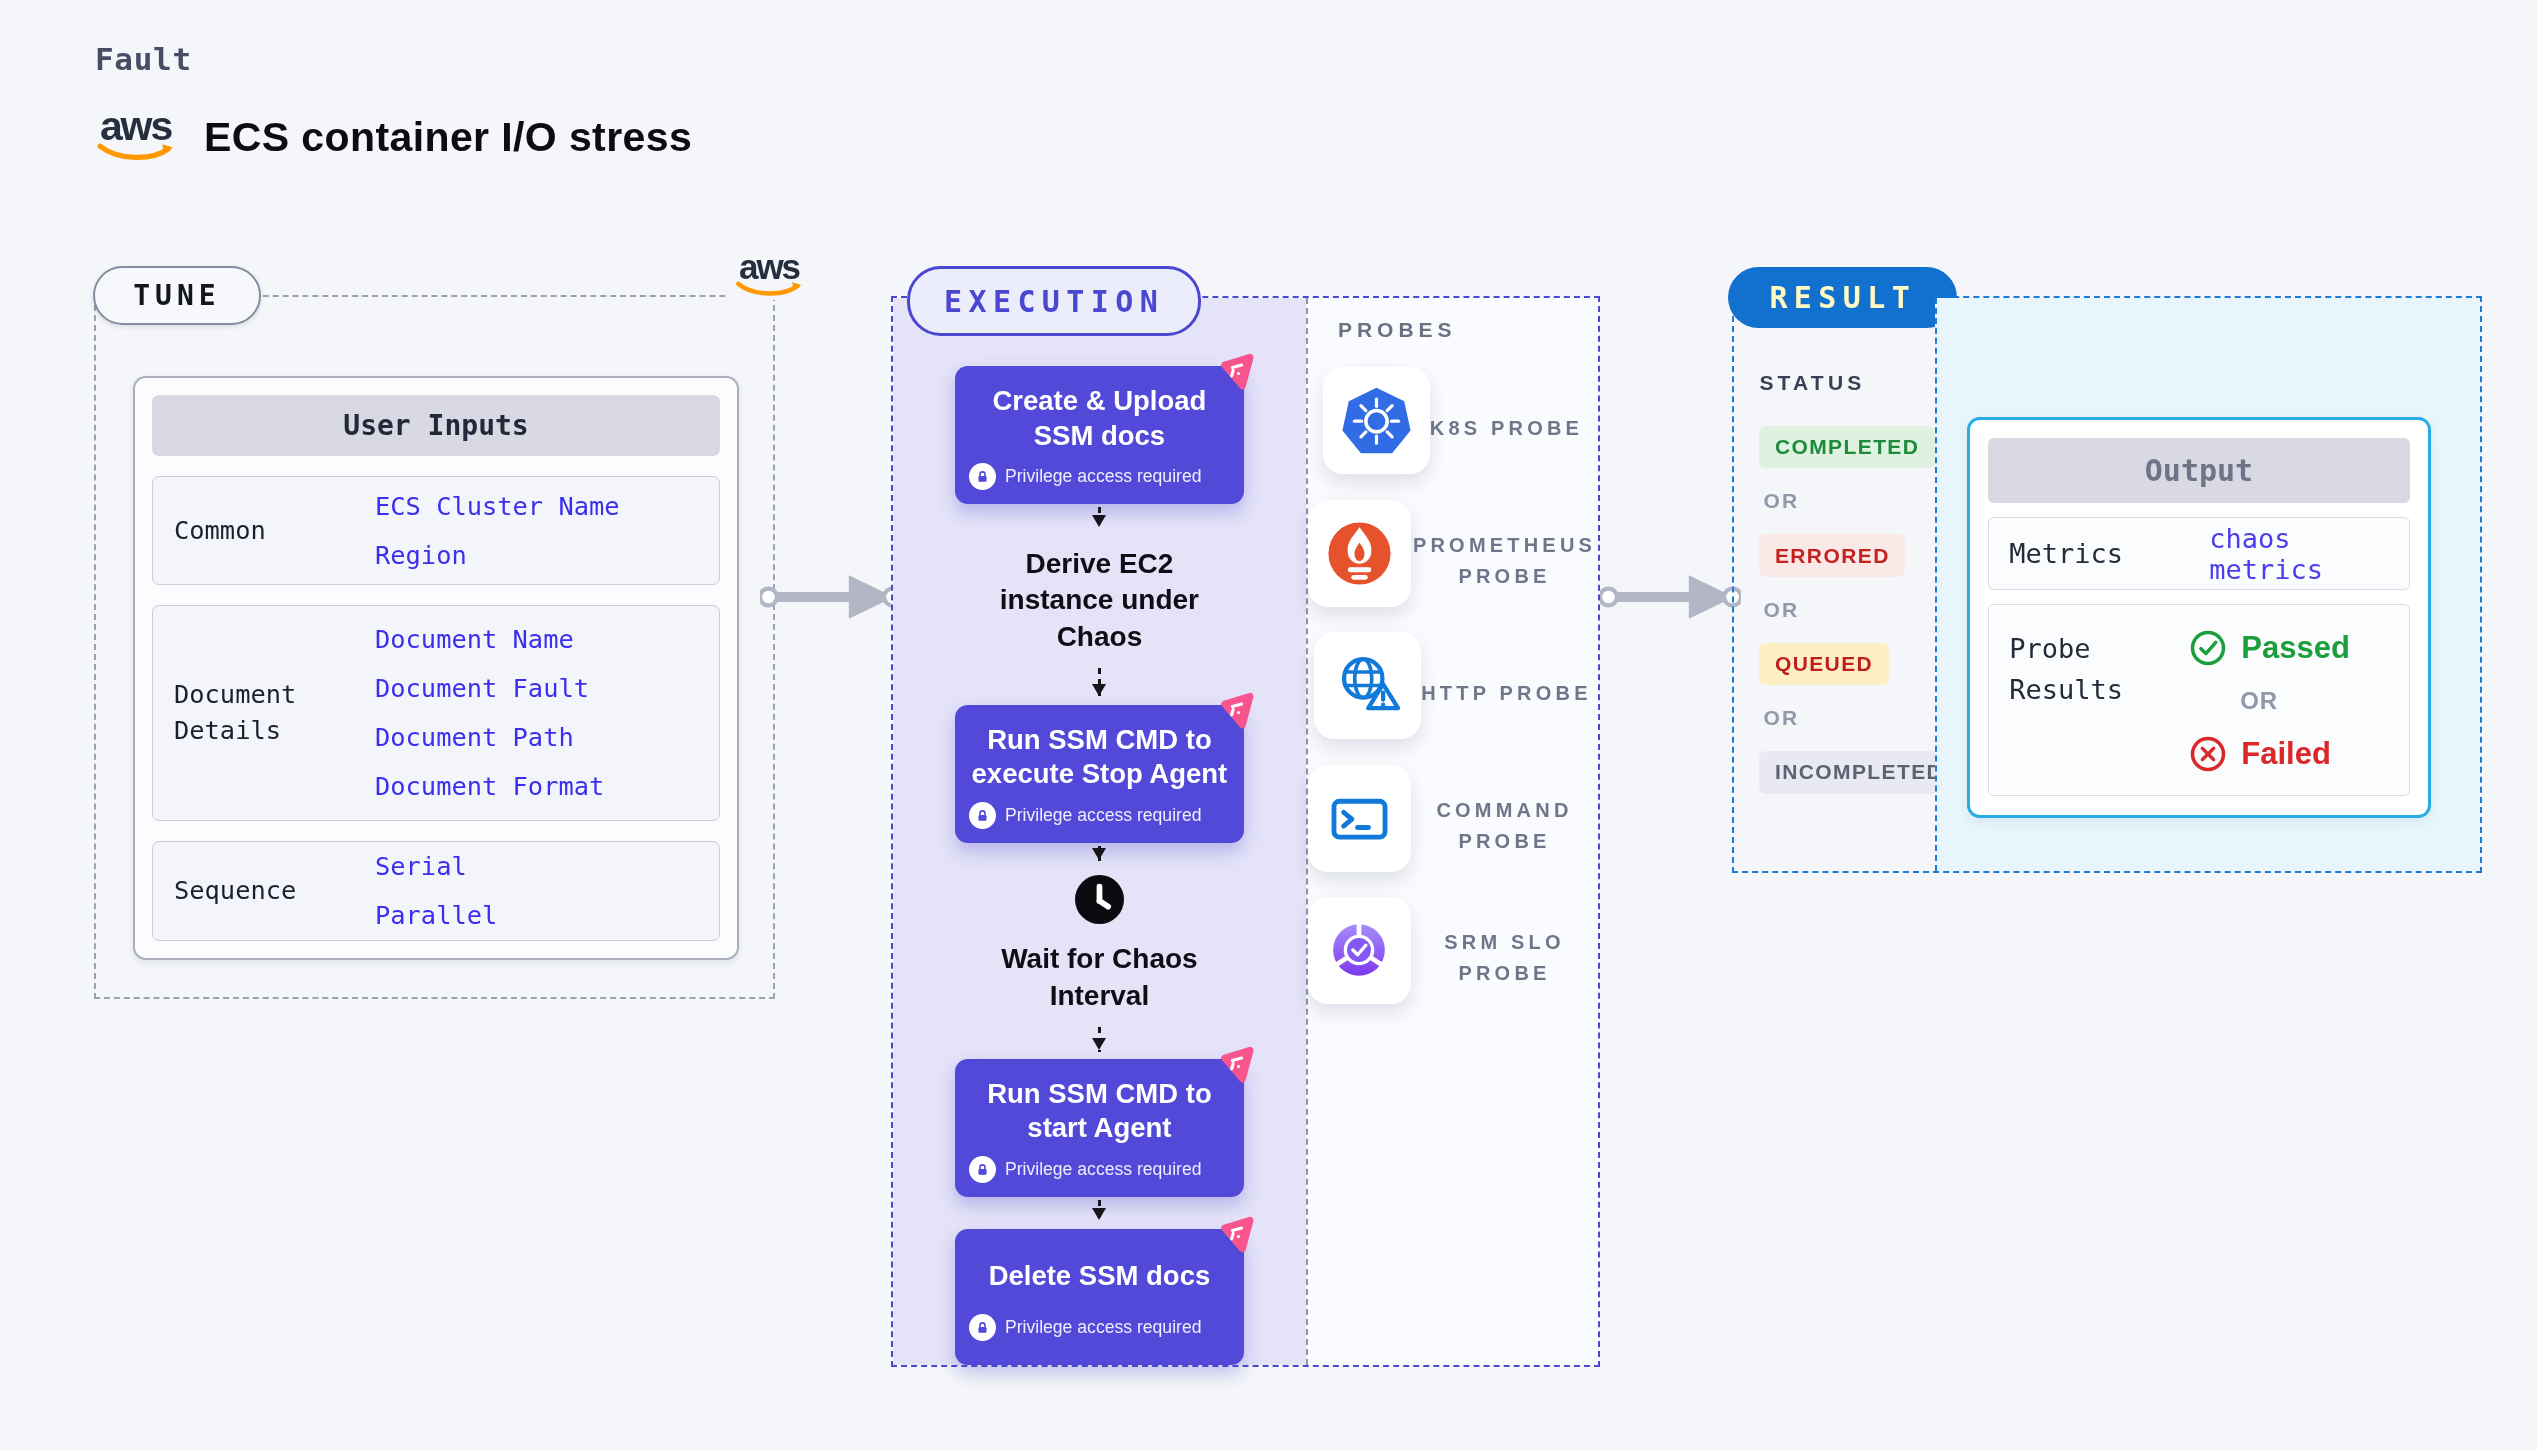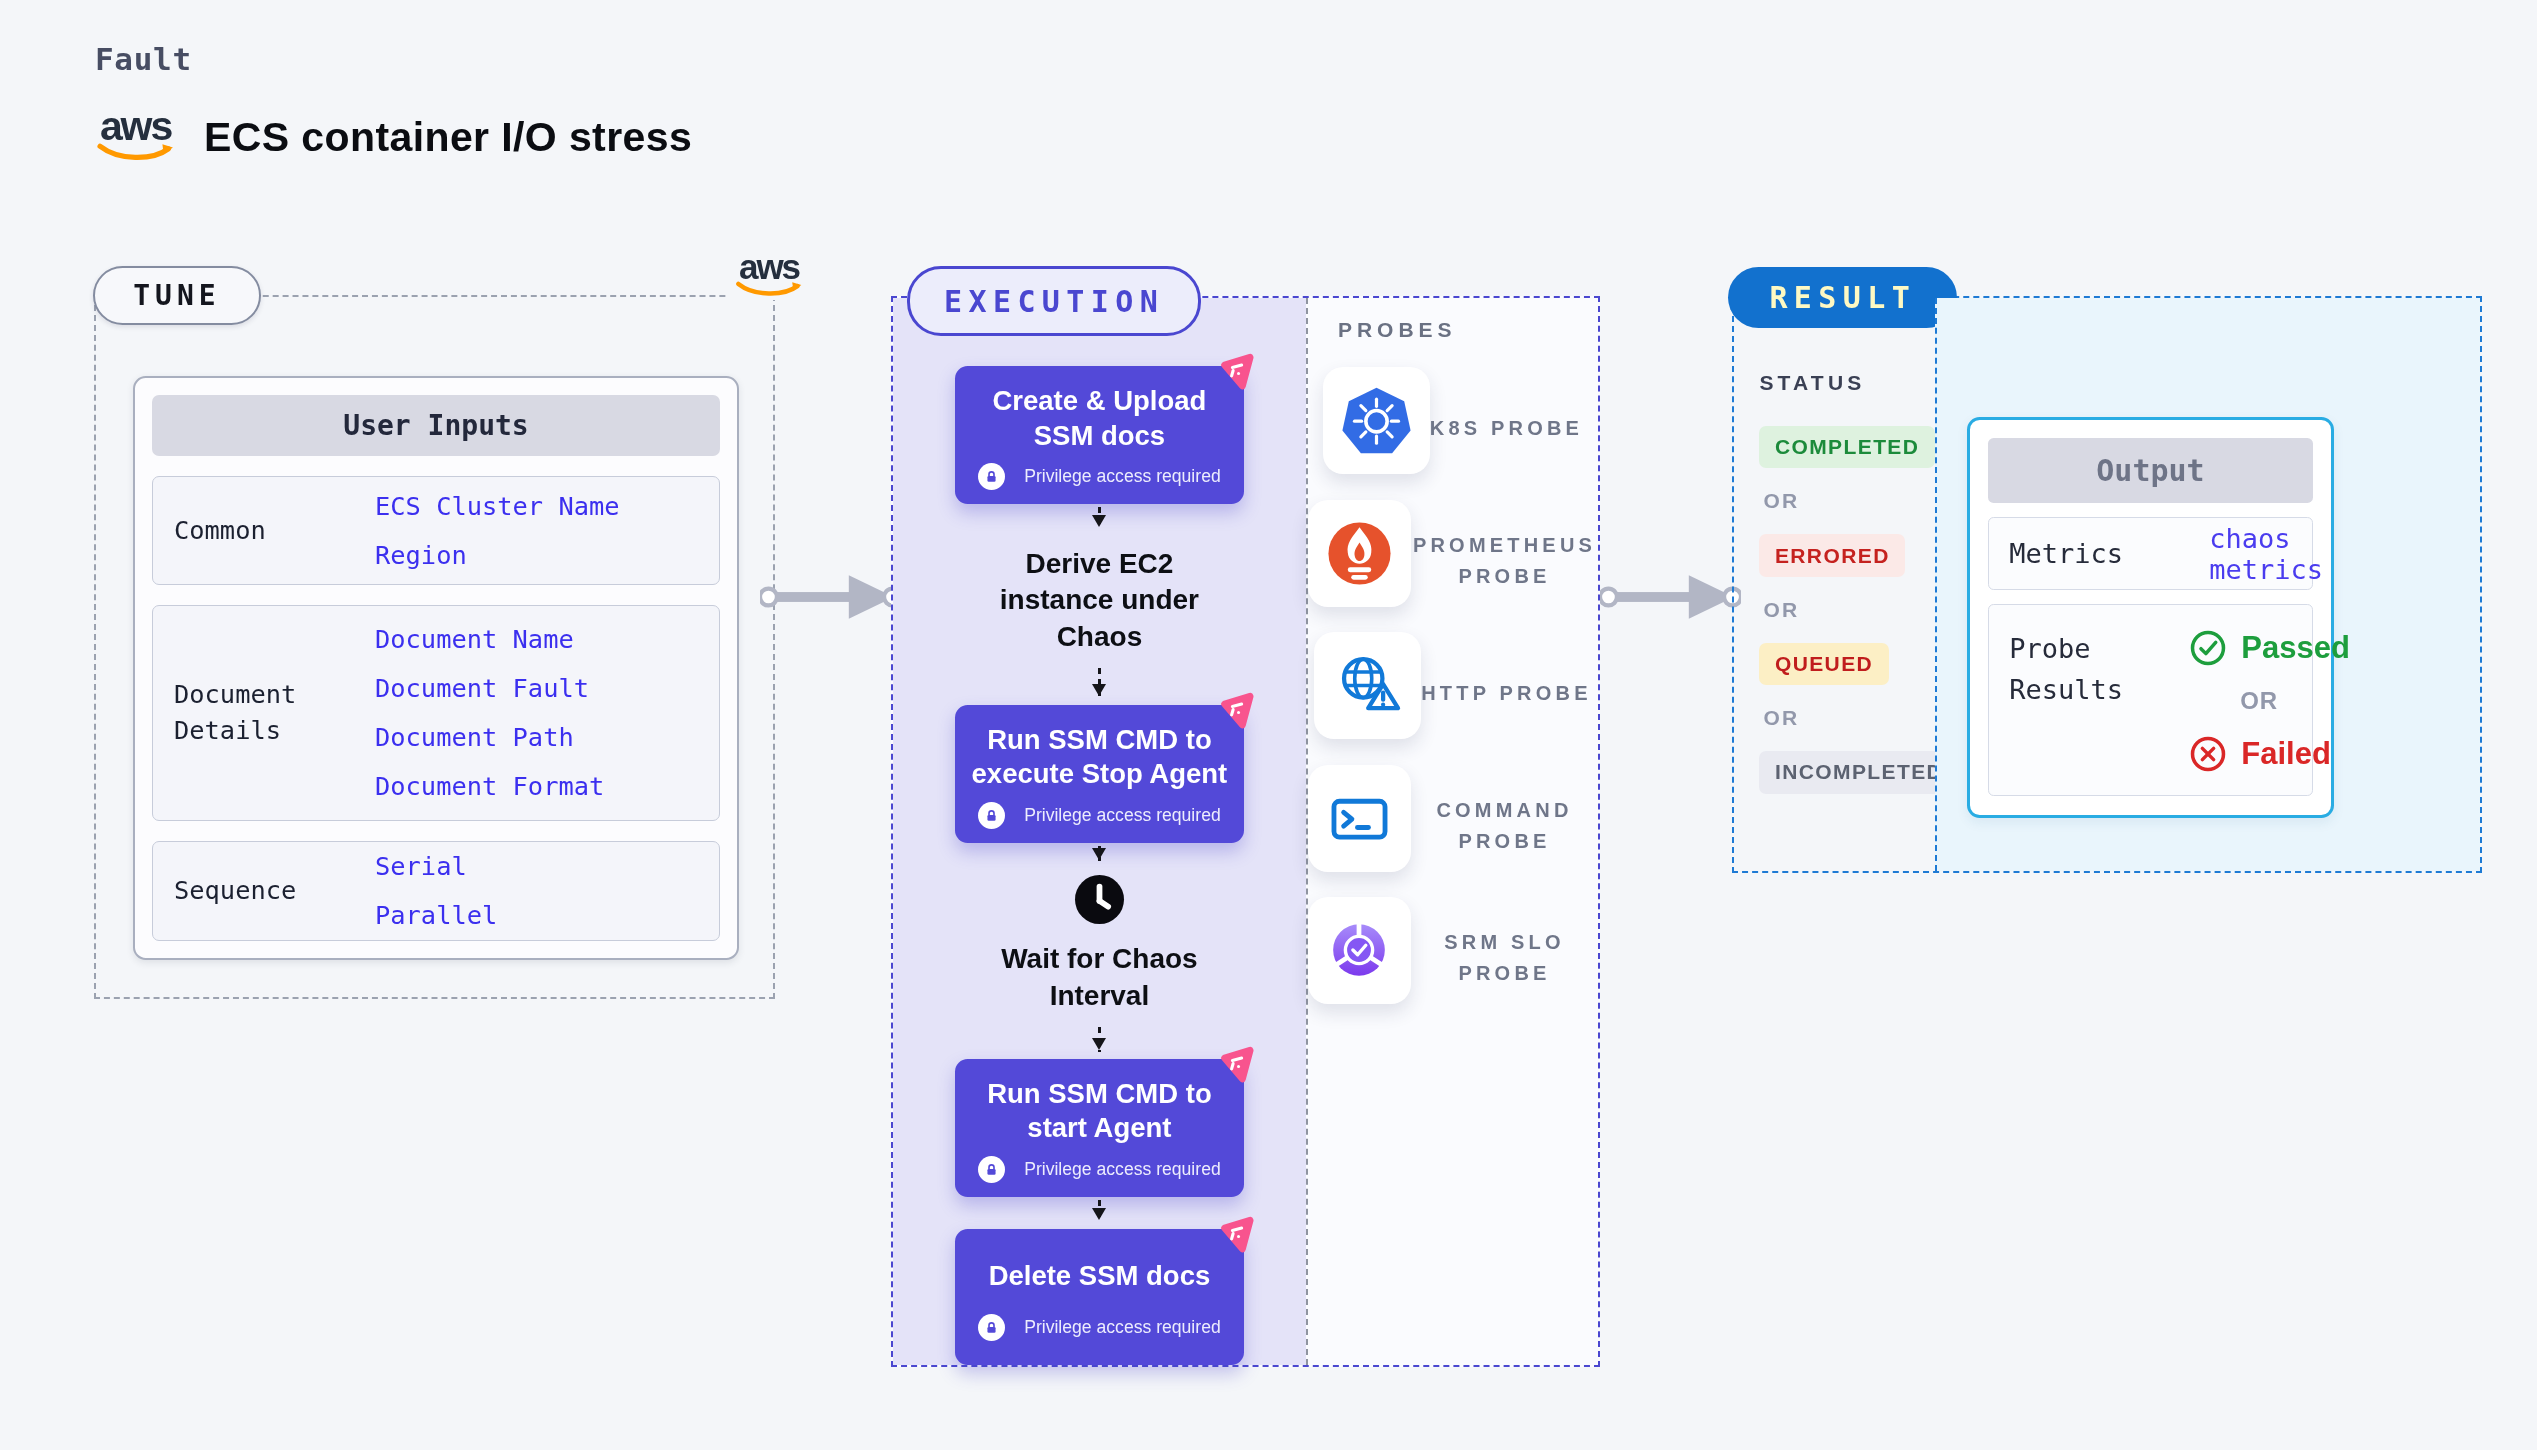--- a/index.html
+++ b/index.html
@@ -49,21 +49,21 @@
   .conn{position:absolute;width:141px;height:64px}
   .conn-1{left:760px;top:565px}
   .conn-2{left:1600px;top:565px}
 
   
   .execution{position:absolute;left:891px;top:296px;width:709px;height:1071px;border:2.8px dashed var(--indigo);display:flex;background:#FAFBFE}
   .flow-col{width:430px;background:var(--lavender);padding-top:68px;display:flex;flex-direction:column;align-items:center}
   .step-box{position:relative;width:289px;background:var(--step-indigo);border-radius:12.7px;color:#fff;text-align:center;padding:18.3px 14px 14px;box-shadow:0 8.5px 17px rgba(72,64,200,.28)}
   .step-box.tall{padding:30px 14px 24px}
   .step-title{font-size:27.5px;font-weight:700;line-height:1.25}
-  .privilege{margin-top:10px;display:flex;align-items:center;justify-content:center;gap:19px}
+  .privilege{margin-top:10px;display:flex;align-items:center;justify-content:flex-start;gap:9px}
   .step-box.tall .privilege{margin-top:21px}
   .priv-circle{width:27px;height:27px;border-radius:50%;background:#fff;display:flex;align-items:center;justify-content:center;flex:none}
   .priv-text{font-size:17.6px;color:#EDEDFD;font-weight:500}
   .chaos-badge{position:absolute;top:-14px;right:-12.7px}
   .flow-arrow{width:3.5px;background:repeating-linear-gradient(to bottom,#15151A 0 5.6px,transparent 5.6px 11.3px);position:relative;margin:2.8px 0 7px}
   .flow-arrow::after{content:"";position:absolute;bottom:-5.6px;left:50%;transform:translateX(-50%);border:7.8px solid transparent;border-top:12px solid #15151A}
   .step-text{font-size:28px;font-weight:700;color:#0D0F14;text-align:center;line-height:1.3;margin:10px 0}
   .clock{width:49px;height:49px;border-radius:50%;background:#0A0A0F;margin:7px auto 7px;display:flex;align-items:center;justify-content:center}
 
   .probes-col{flex:1;border-left:2.1px dashed #8F94A0;padding-top:20px;display:flex;flex-direction:column;align-items:center}
@@ -76,21 +76,21 @@
   .result{position:absolute;left:1732px;top:296px;width:750px;height:577px;border:2.8px dashed var(--result-dash);display:flex}
   .status-col{width:201px;padding:73px 0 0 25.4px}
   .status-heading{font-size:21px;font-weight:700;letter-spacing:4.2px;color:var(--status-ink);margin-bottom:31px}
   .badge{display:inline-block;padding:9.2px 15.5px;border-radius:7px;font-size:21px;font-weight:800;letter-spacing:1.4px;white-space:nowrap}
   .badge.success{color:var(--green);background:var(--green-bg)}
   .badge.error{color:var(--red);background:var(--red-bg)}
   .badge.queued{color:var(--queued-red);background:var(--queued-bg)}
   .badge.muted{color:var(--muted-ink);background:var(--muted-bg)}
   .or-sep{font-size:21px;font-weight:700;color:var(--or-gray);letter-spacing:2.1px;margin:21px 0 21px 4.2px}
   .output-panel{flex:1;background:var(--cyan-bg);border-left:2.1px dashed var(--result-dash);position:relative}
-  .output-card{position:absolute;left:30px;top:119px;width:367px;background:#fff;border:3.5px solid var(--cyan-border);border-radius:12.7px;padding:18.3px;box-shadow:0 4.2px 11.3px rgba(30,90,140,.08)}
+  .output-card{position:absolute;left:30px;top:119px;width:464px;background:#fff;border:3.5px solid var(--cyan-border);border-radius:12.7px;padding:18.3px;box-shadow:0 4.2px 11.3px rgba(30,90,140,.08)}
   .output-header{background:var(--chip-gray);border-radius:5.6px;height:65px;display:flex;align-items:center;justify-content:center;font-family:var(--mono);font-weight:700;font-size:30px;color:var(--chip-ink)}
   .output-row{border:1.4px solid #D6DBE7;background:#FBFCFE;border-radius:5.6px;margin-top:14px;display:flex;padding:15.5px 20px}
   .metrics-row{align-items:center;height:73px}
   .out-label{width:180px;font-family:var(--mono);font-size:27px;color:#262B3A;line-height:1.5;flex:none}
   .out-value{font-family:var(--mono);font-size:27px;color:#4A3CEF;margin-left:20px}
   .probe-results-row{align-items:flex-start;padding-top:24px;padding-bottom:22px}
   .res-col{margin-left:20px;display:flex;flex-direction:column}
   .res-line{display:flex;align-items:center;gap:14px;font-size:31px;font-weight:800}
   .res-line.passed{color:var(--passed-green)}
   .res-line.failed{color:var(--failed-red)}

